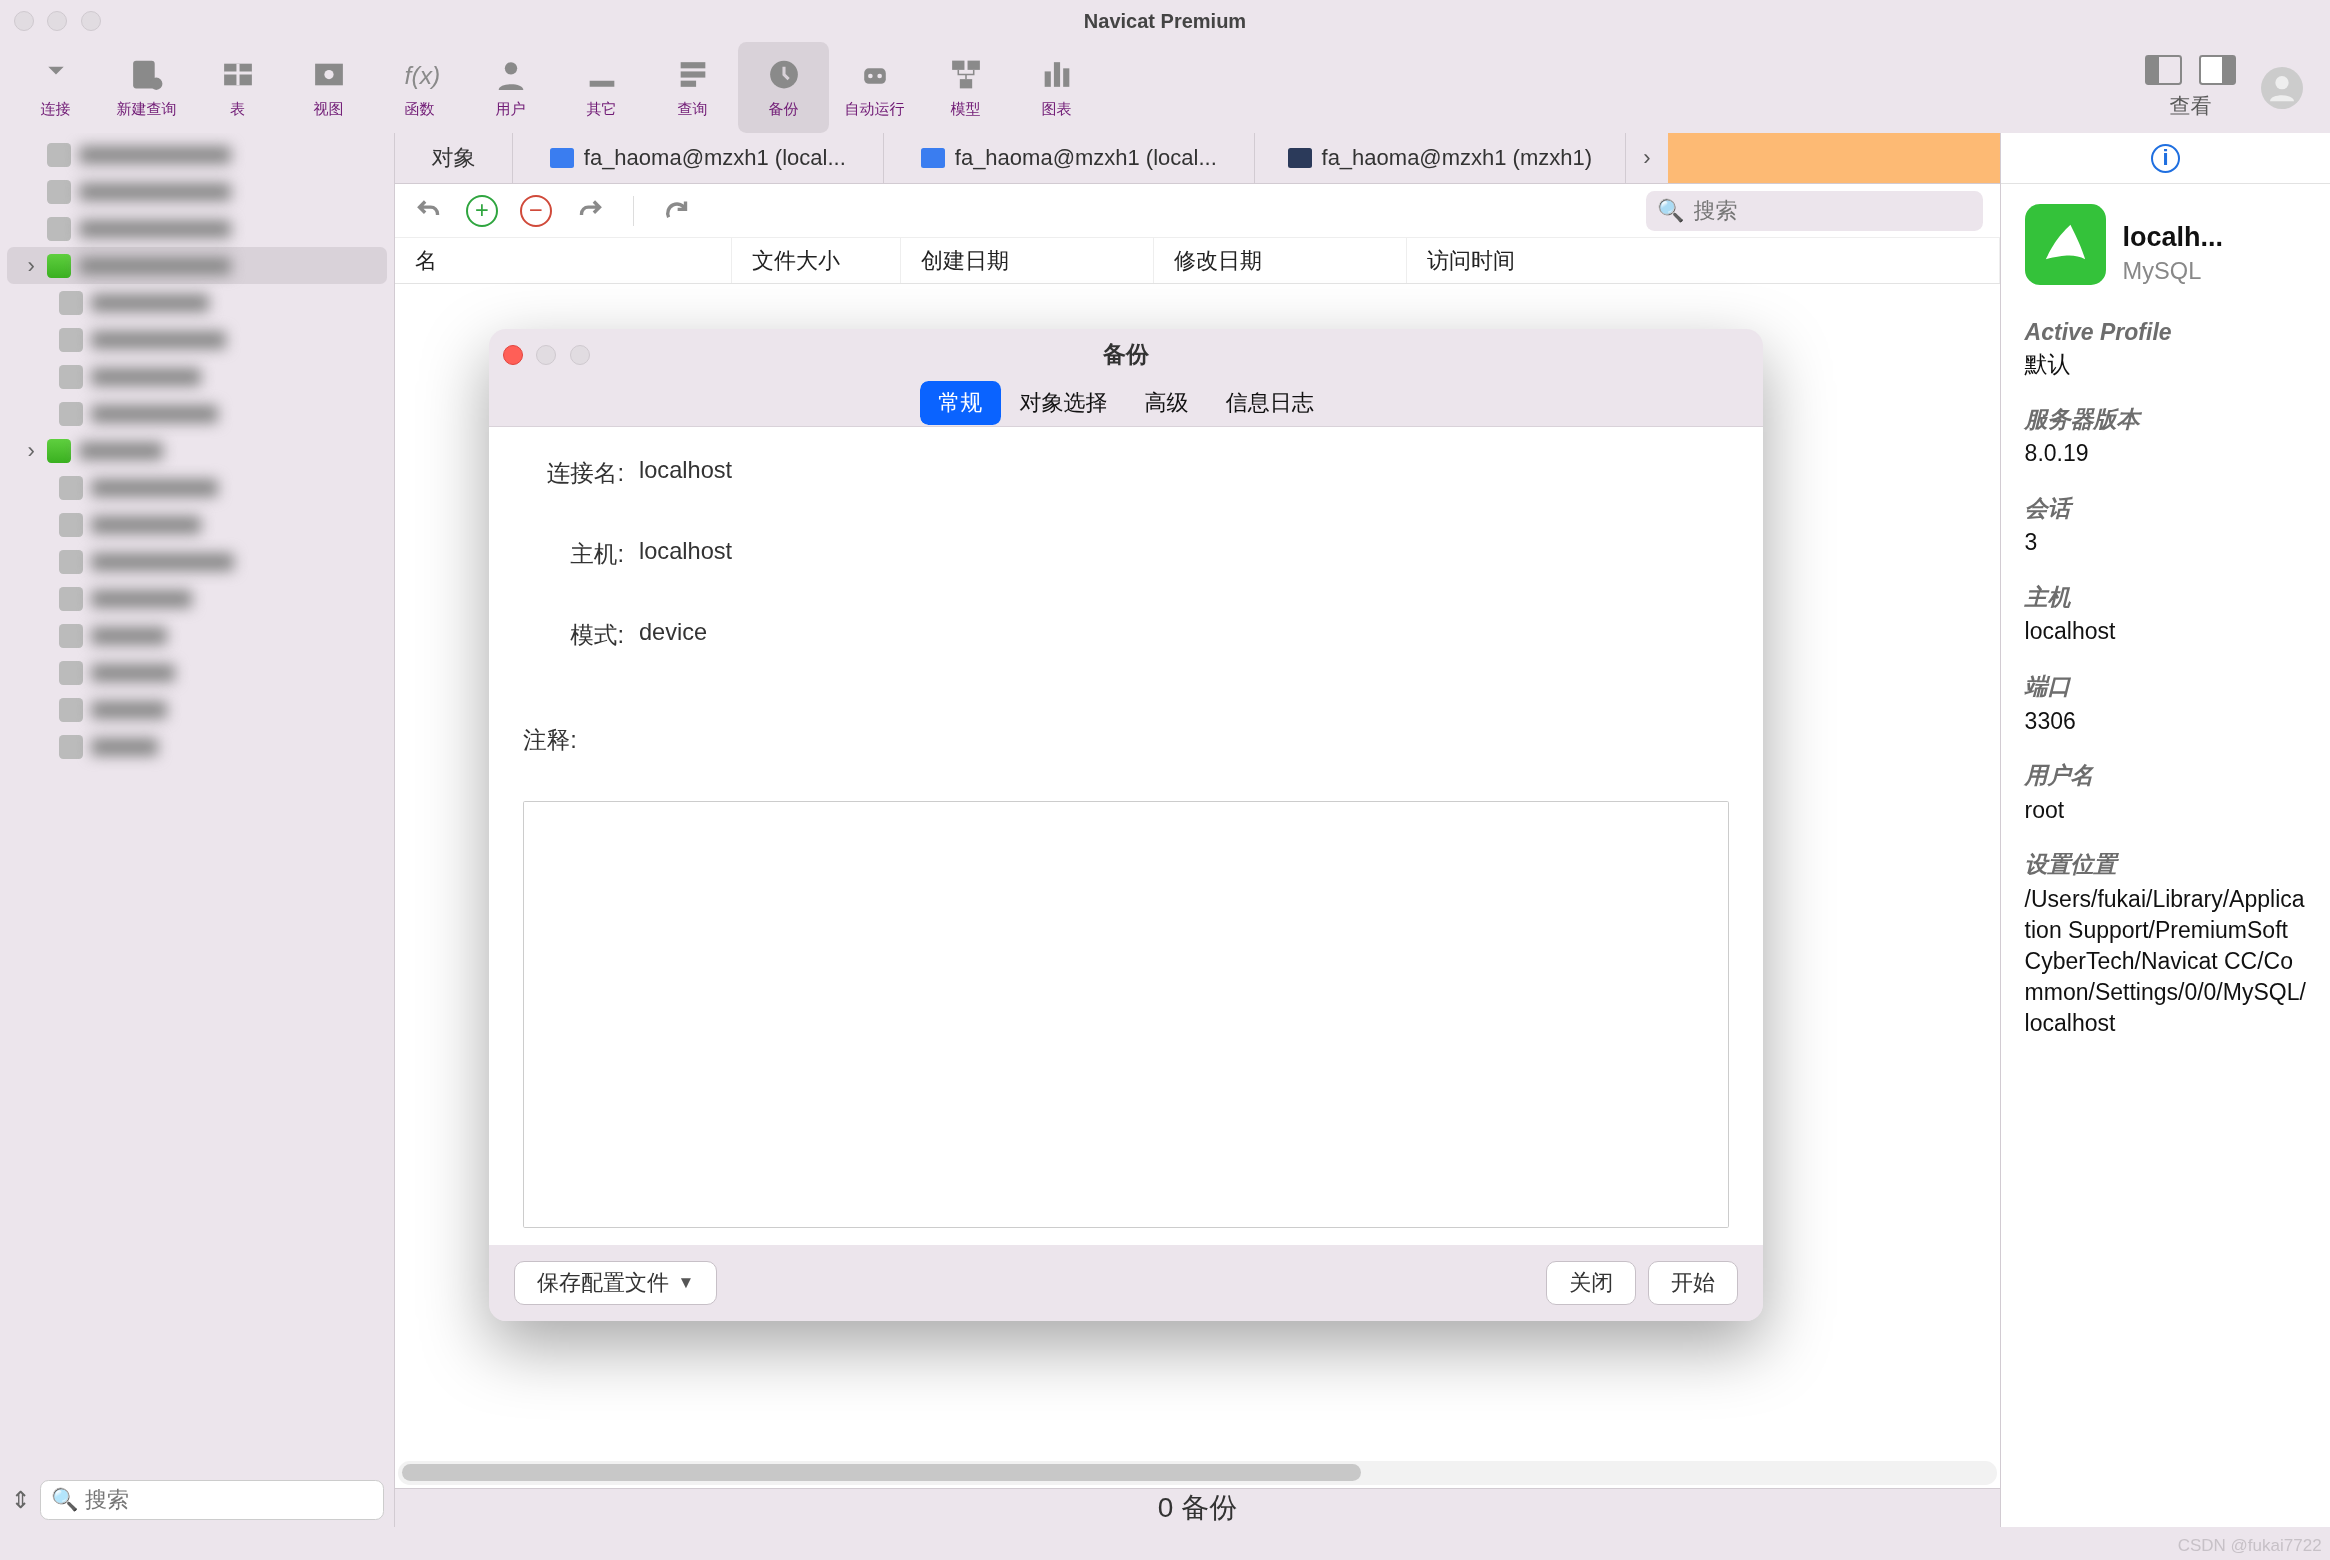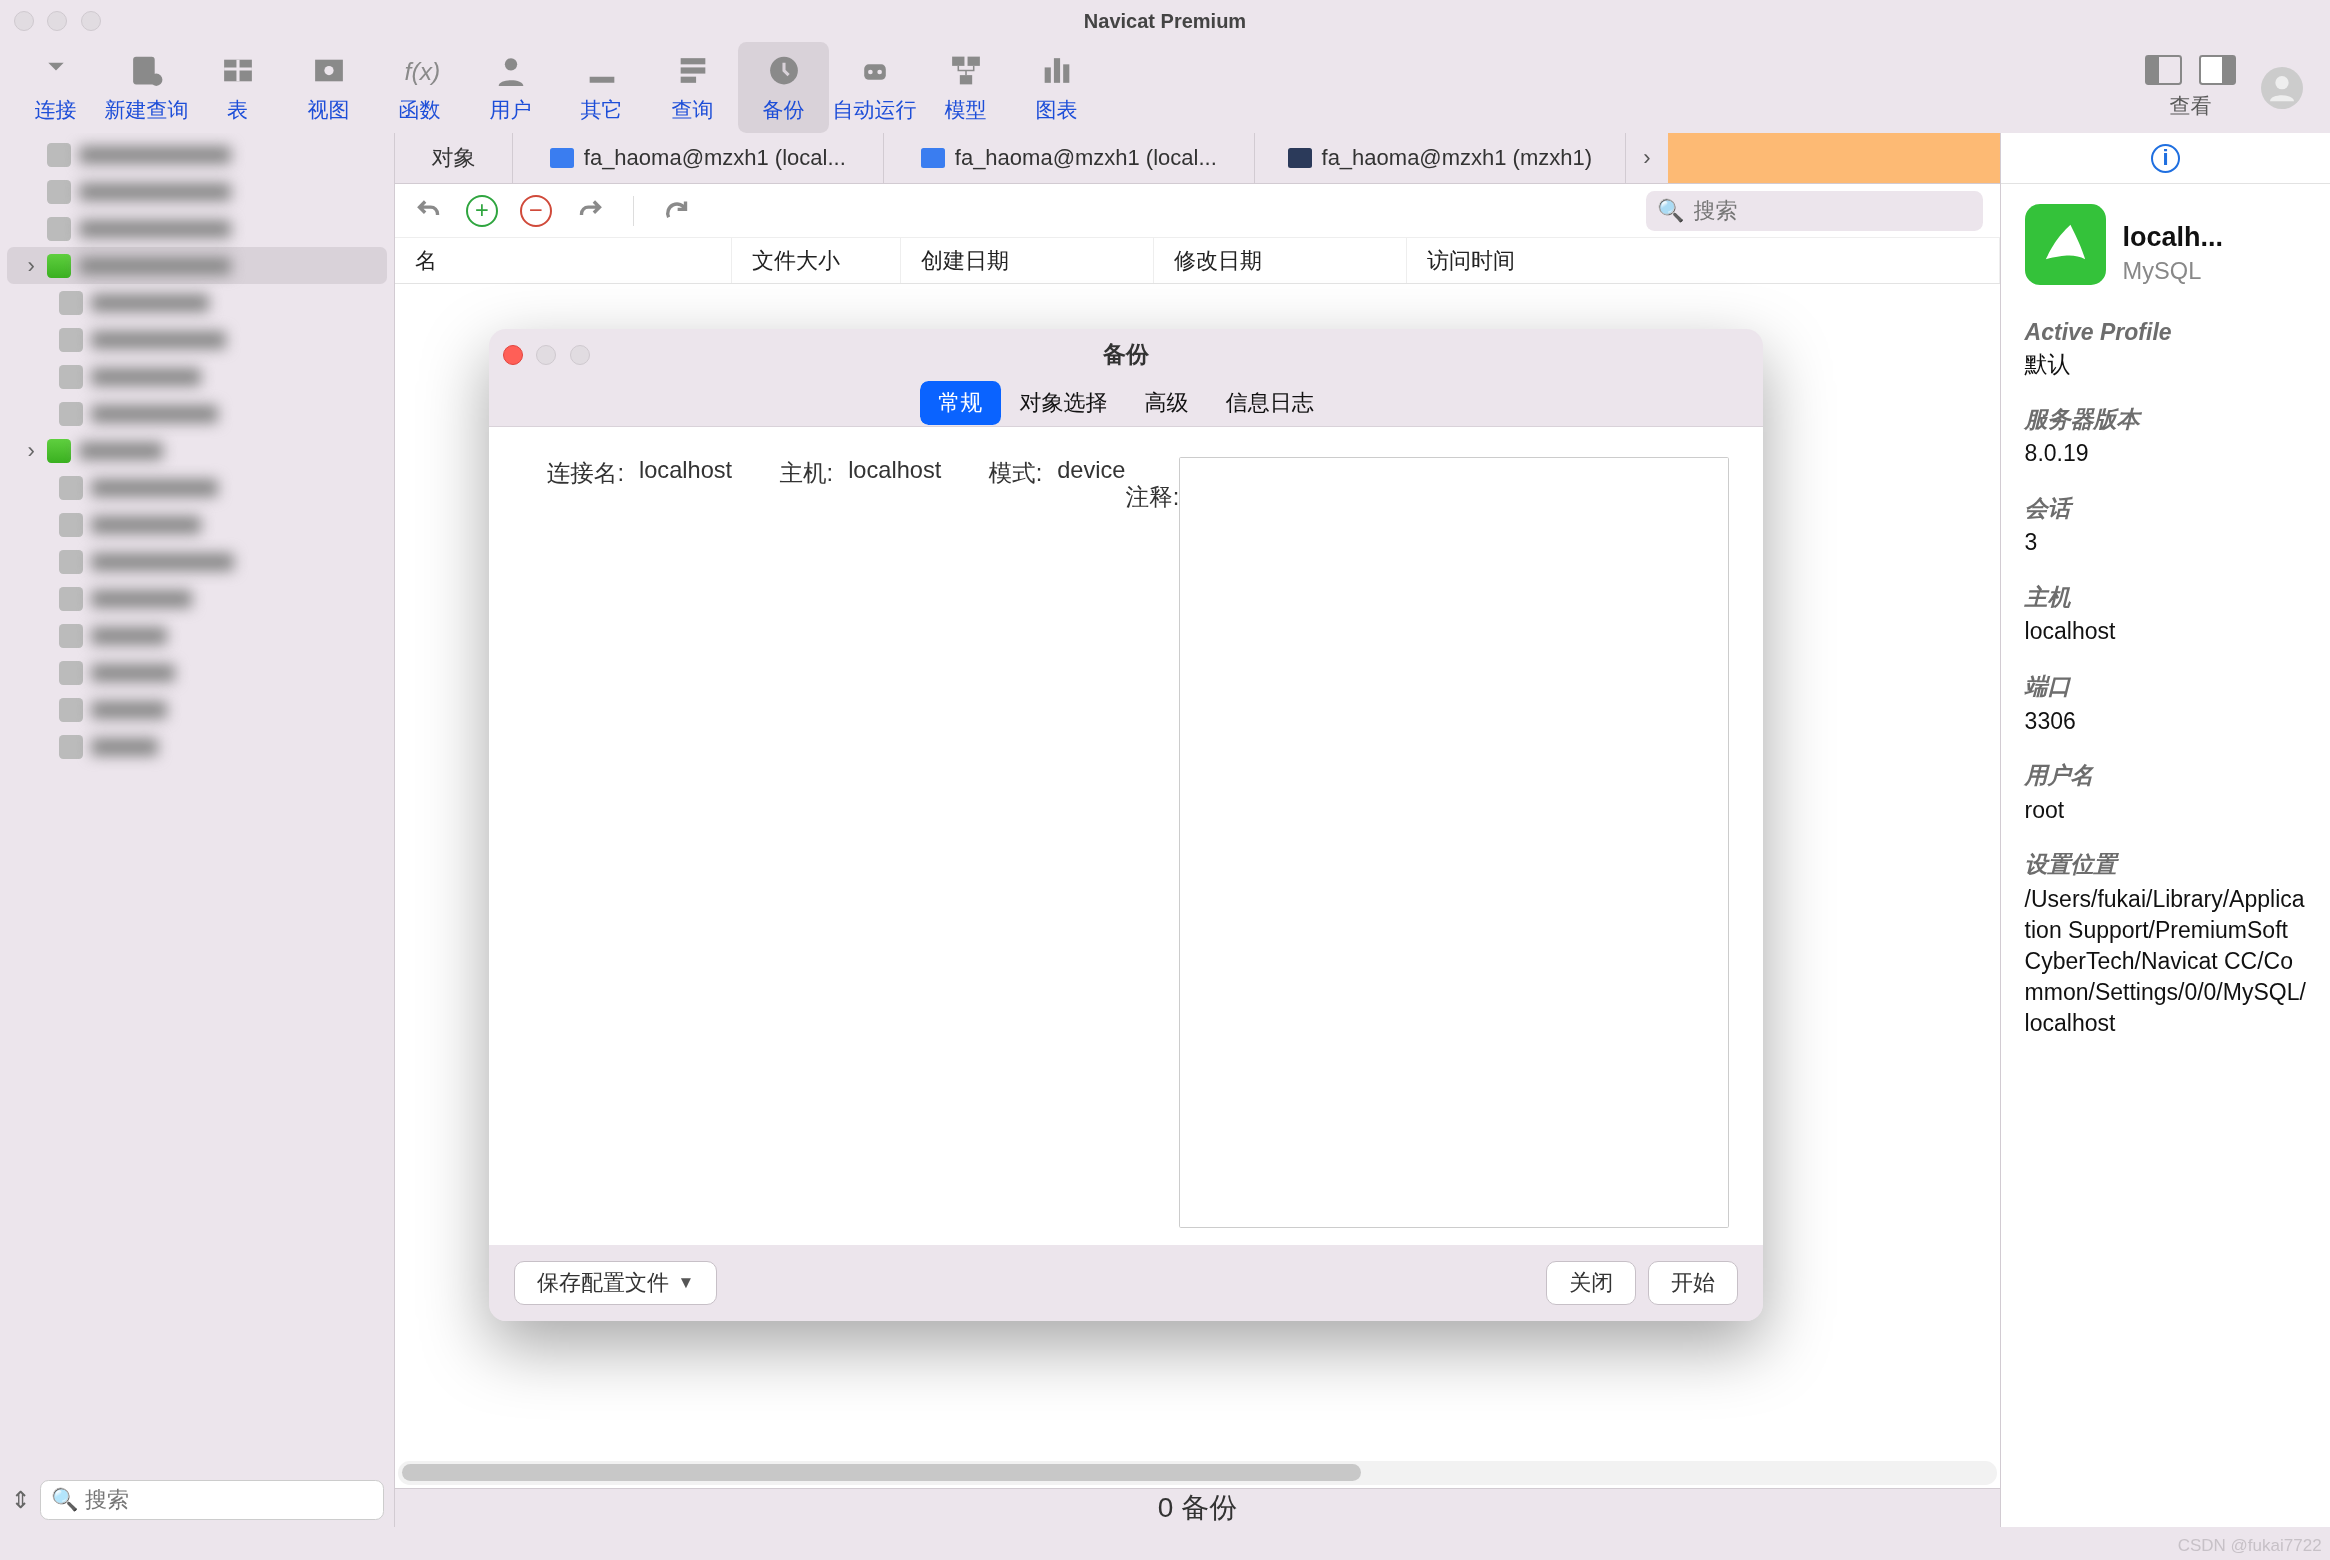--- a/index.html
+++ b/index.html
@@ -10,21 +10,21 @@
 .traffic-lights { display: flex; gap: 13.5px; padding-left: 13.5px; }
 .tl { width: 20px; height: 20px; border-radius: 50%; background: #e1dce1; border: 0.8px solid #cfc9cf; }
 .title { position: absolute; left: 50%; transform: translateX(-50%); font-weight: 600; color: #444; font-size: 20px; }
 
 
 .toolbar { height: 91px; display: flex; align-items: flex-start; padding: 0 10px; gap: 0; }
 .tb-item { display: flex; flex-direction: column; align-items: center; justify-content: center; width: 91px; height: 91px; color: #7a7a7a; border-radius: 8.4px; }
 .tb-item.active { background: #d9d2d9; }
 .tb-item .icon { width: 47px; height: 37px; display:flex; align-items:flex-end; justify-content:center; }
 .tb-item .icon svg { width: 42px; height: 37px; fill: #8a8a8a; }
-.tb-item .lbl { font-size: 21px; margin-top: 7px; color: #1d4ed8; }
+.tb-item .lbl { font-size: 15px; margin-top: 7px; color: #701a75; }
 .tb-spacer { flex: 1; }
 .tb-right { display: flex; align-items: center; gap: 25px; margin-right: 17px; }
 .tb-right .panelbtn { width:37px; height:30px; border:2.5px solid #888; border-radius: 3.4px; position: relative; }
 .tb-right .panelbtn.left::before { content:''; position:absolute; left:0; top:0; bottom:0; width:11.8px; background:#888; }
 .tb-right .panelbtn.right::before { content:''; position:absolute; right:0; top:0; bottom:0; width:11.8px; background:#888; }
 .tb-right .lbl { font-size: 21px; color:#5a5a5a; text-align:center; width:100%; }
 .tb-right-col { display:flex; flex-direction:column; align-items:center; gap:6.7px; height:91px; justify-content:center; }
 .avatar { width: 42px; height: 42px; border-radius: 50%; background: #ccc; display:flex; align-items:center; justify-content:center; }
 .avatar svg { width:32px; height:32px; fill:#eee; }
 
@@ -97,21 +97,21 @@
 .modal-backdrop { position:absolute; inset:0; }
 .modal { position:absolute; left: 489px; top: 329px; width: 1274px; height: 992px; background:#ece5ec; border-radius: 17px; box-shadow: 0 25px 67px rgba(0,0,0,0.35); display:flex; flex-direction:column; overflow:hidden; }
 .modal .m-titlebar { height: 51px; display:flex; align-items:center; position:relative; }
 .modal .m-titlebar .traffic-lights .tl.red { background:#ff5f57; border-color:#e0443e; }
 .modal .m-titlebar .traffic-lights .tl.grey { background:#e1dce1; }
 .modal .m-title { position:absolute; left:50%; transform:translateX(-50%); font-size:23px; font-weight:600; }
 .m-tabs { height: 47px; display:flex; justify-content:center; align-items:center; gap:0; background:#ece5ec; border-bottom: 0.8px solid #d9d2d9; }
 .segctrl { display:flex; border-radius: 8.4px; overflow:hidden; }
 .seg { padding: 6.7px 18.6px; font-size:22px; background:transparent; color:#111; }
 .seg.active { background:#0a63ff; color:#fff; border-radius:8.4px; }
-.m-body { flex:1; background:#fff; margin: 0; padding: 30px 34px 17px 34px; display:flex; flex-direction:row; }
+.m-body { flex:1; background:#fff; margin: 0; padding: 30px 34px 17px 34px; display:flex; flex-direction:column;gap:34px; }
 .m-body .row { display:flex; gap: 15px; margin-bottom: 15px; font-size:23.6px; }
 .m-body .row .lab { width: 101px; text-align:right; }
 .m-body .row .val { }
 .m-body .notes-label { margin-top: 23.6px; margin-bottom: 11.8px; font-size:23.6px; }
 .m-body textarea { flex:1; width:100%; border:0.8px solid #ccc; border-radius:1.7px; resize:none; padding:8.4px; font-size:22px; background:#fff; }
 .m-footer { height: 76px; background:#ece5ec; display:flex; align-items:center; padding: 0 25px; gap: 11.8px; }
 .m-footer .btn { height: 44px; padding: 0 22px; background:#fff; border:0.8px solid #c7c0c7; border-radius:10px; font-size:22px; display:flex; align-items:center; gap:8.4px; }
 .m-footer .btn .caret { font-size:17px; color:#555; }
 .m-footer .spacer { flex:1; }
 

